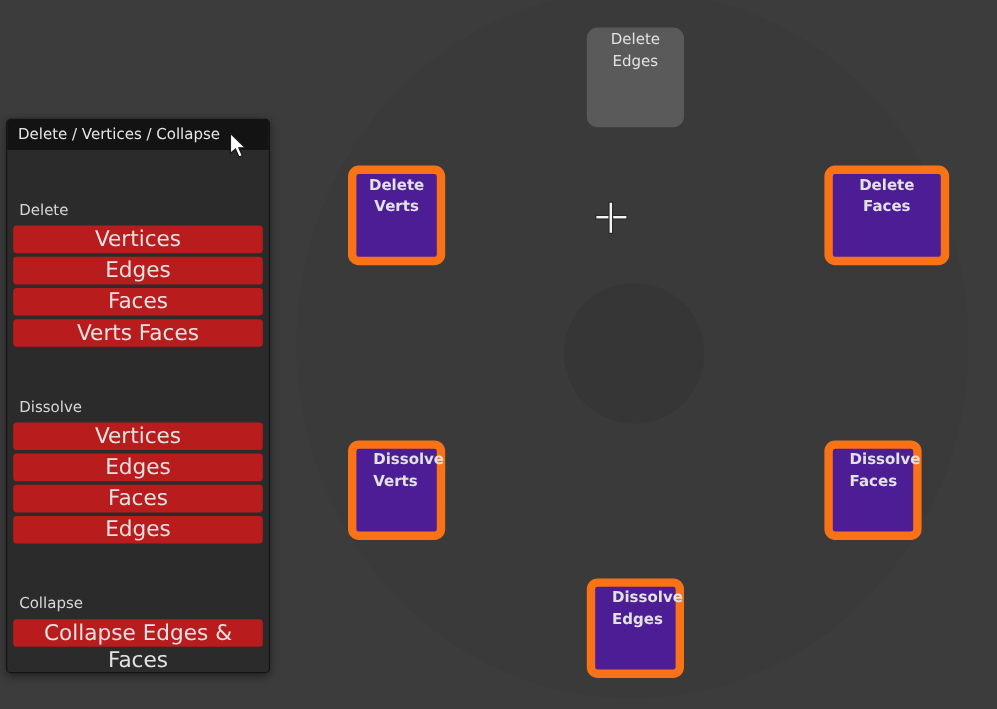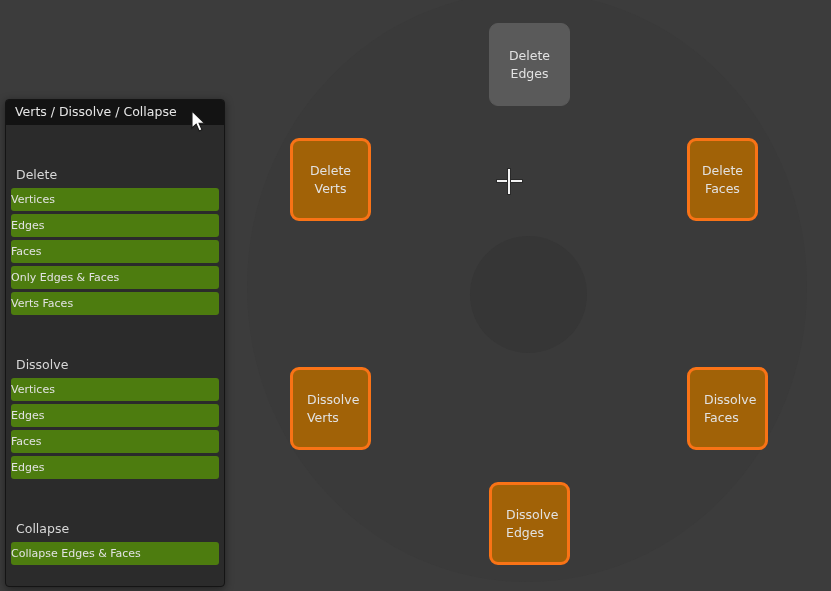--- a/index.html
+++ b/index.html
@@ -44,26 +44,27 @@
 
   
   .pie-btn {
     position: absolute;
     box-sizing: border-box;
     border-radius: 9px;
     color: #e2e2e2;
     font-size: 12.5px;
     line-height: 18px;
     display: flex;
-    align-items: center;
+    align-items: flex-start;
     padding: 0 14px;
   }
   .pie-btn.normal {
-    background: #a16207;
-    border: 3px solid #f97316;
+    background: #4c1d95;
+    border: 7px solid #f97316;
+    font-weight: bold;
   }
   .pie-btn.active {
     background: #5a5a5a;
     border: 1px solid #5a5a5a;
   }
   .pie-btn .lbl {
     white-space: pre-line;
   }
   .pie-btn.center-text {
     justify-content: center;
@@ -113,26 +114,27 @@
   }
   .menu-section {
     color: #d8d8d8;
     font-size: 12.5px;
     padding: 7px 0 6px 10px;
     line-height: 14px;
     margin-top: 36px;
   }
   .menu-item {
     margin: 0 5px 3px 5px;
-    background: #4d7c0f;
+    background: #b91c1c;
     border-radius: 3px;
     color: #e2e2e2;
-    font-size: 11px;
+    font-size: 18px;
     height: 23px;
     line-height: 23px;
+    text-align: center;
   }
   .menu-item:last-child { margin-bottom: 16px; }
 
   
   .arrow-cursor {
     position: absolute;
     left: 191px;
     top: 110px;
     width: 16px;
     height: 24px;
@@ -147,21 +149,21 @@
   <div class="pie-center-circle"></div>
 
   <div class="pie-btn active center-text" style="left:489px; top:23px; width:81px; height:83px;">
     <span class="lbl">Delete Edges</span>
   </div>
 
   <div class="pie-btn normal center-text" style="left:290px; top:138px; width:81px; height:83px;">
     <span class="lbl">Delete Verts</span>
   </div>
 
-  <div class="pie-btn normal center-text" style="left:687px; top:138px; width:71px; height:83px;">
+  <div class="pie-btn normal center-text" style="left:687px; top:138px; width:104px; height:83px;">
     <span class="lbl">Delete Faces</span>
   </div>
 
   <div class="pie-btn normal" style="left:290px; top:367px; width:81px; height:83px;">
     <span class="lbl">Dissolve
 Verts</span>
   </div>
 
   <div class="pie-btn normal" style="left:687px; top:367px; width:81px; height:83px;">
     <span class="lbl">Dissolve
@@ -173,27 +175,26 @@
 Edges</span>
   </div>
 
   <div class="crosshair">
     <div class="bar h"></div>
     <div class="bar v"></div>
   </div>
 
   <div class="menu-panel">
 
-    <div class="menu-title">Verts / Dissolve / Collapse</div>
+    <div class="menu-title">Delete / Vertices / Collapse</div>
 
     <div class="menu-section">Delete</div>
     <div class="menu-item">Vertices</div>
     <div class="menu-item">Edges</div>
     <div class="menu-item">Faces</div>
-    <div class="menu-item">Only Edges &amp; Faces</div>
     <div class="menu-item">Verts Faces</div>
 
     <div class="menu-section">Dissolve</div>
     <div class="menu-item">Vertices</div>
     <div class="menu-item">Edges</div>
     <div class="menu-item">Faces</div>
     <div class="menu-item">Edges</div>
 
     <div class="menu-section">Collapse</div>
     <div class="menu-item">Collapse Edges &amp; Faces</div>

